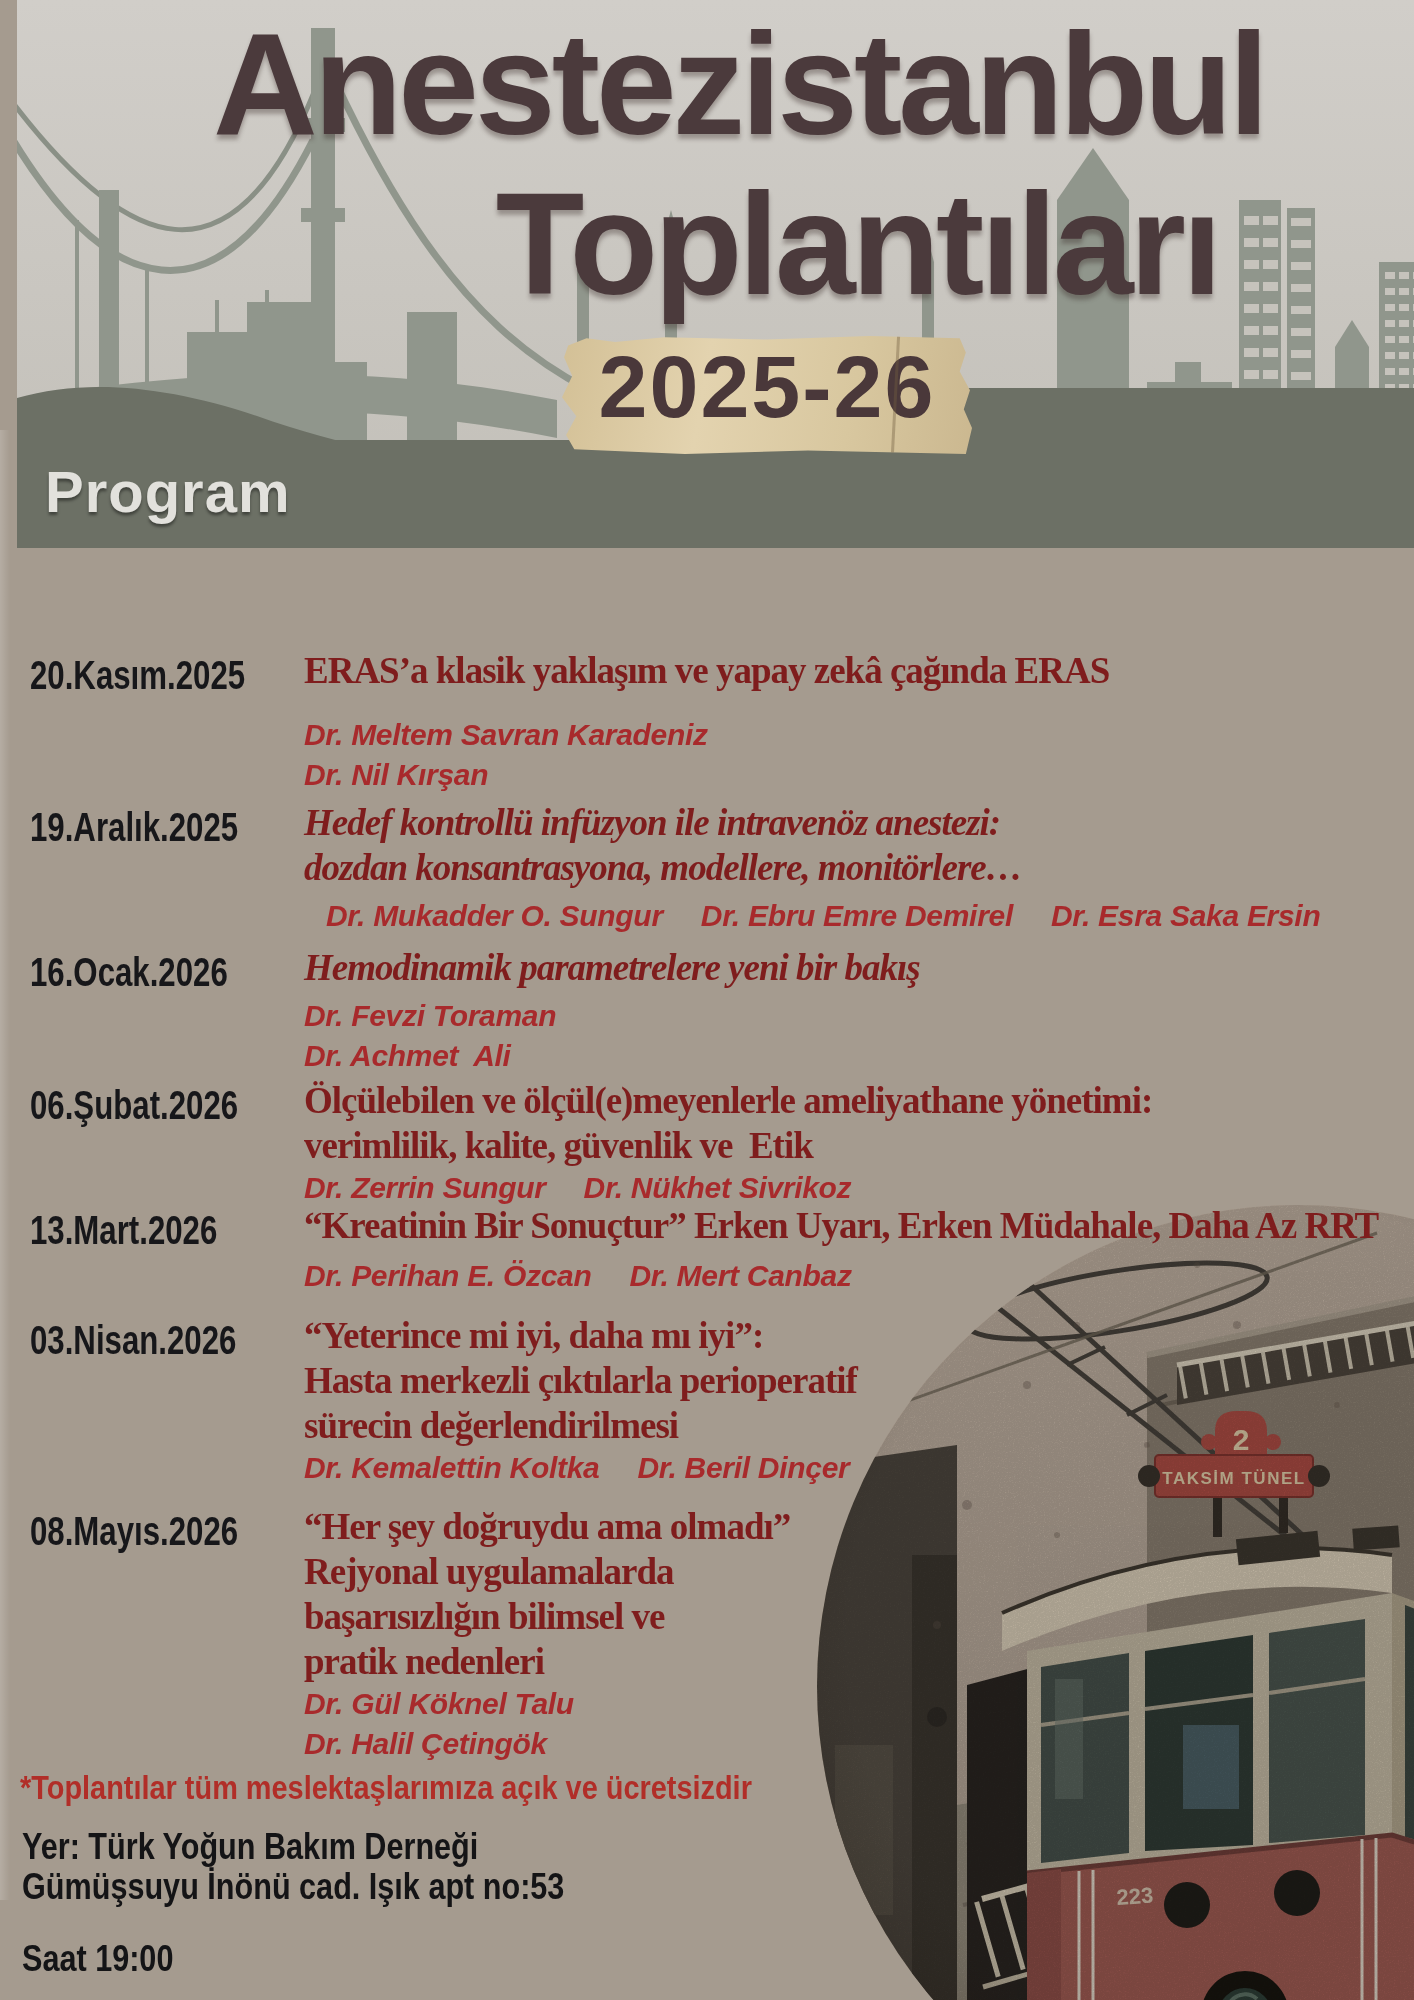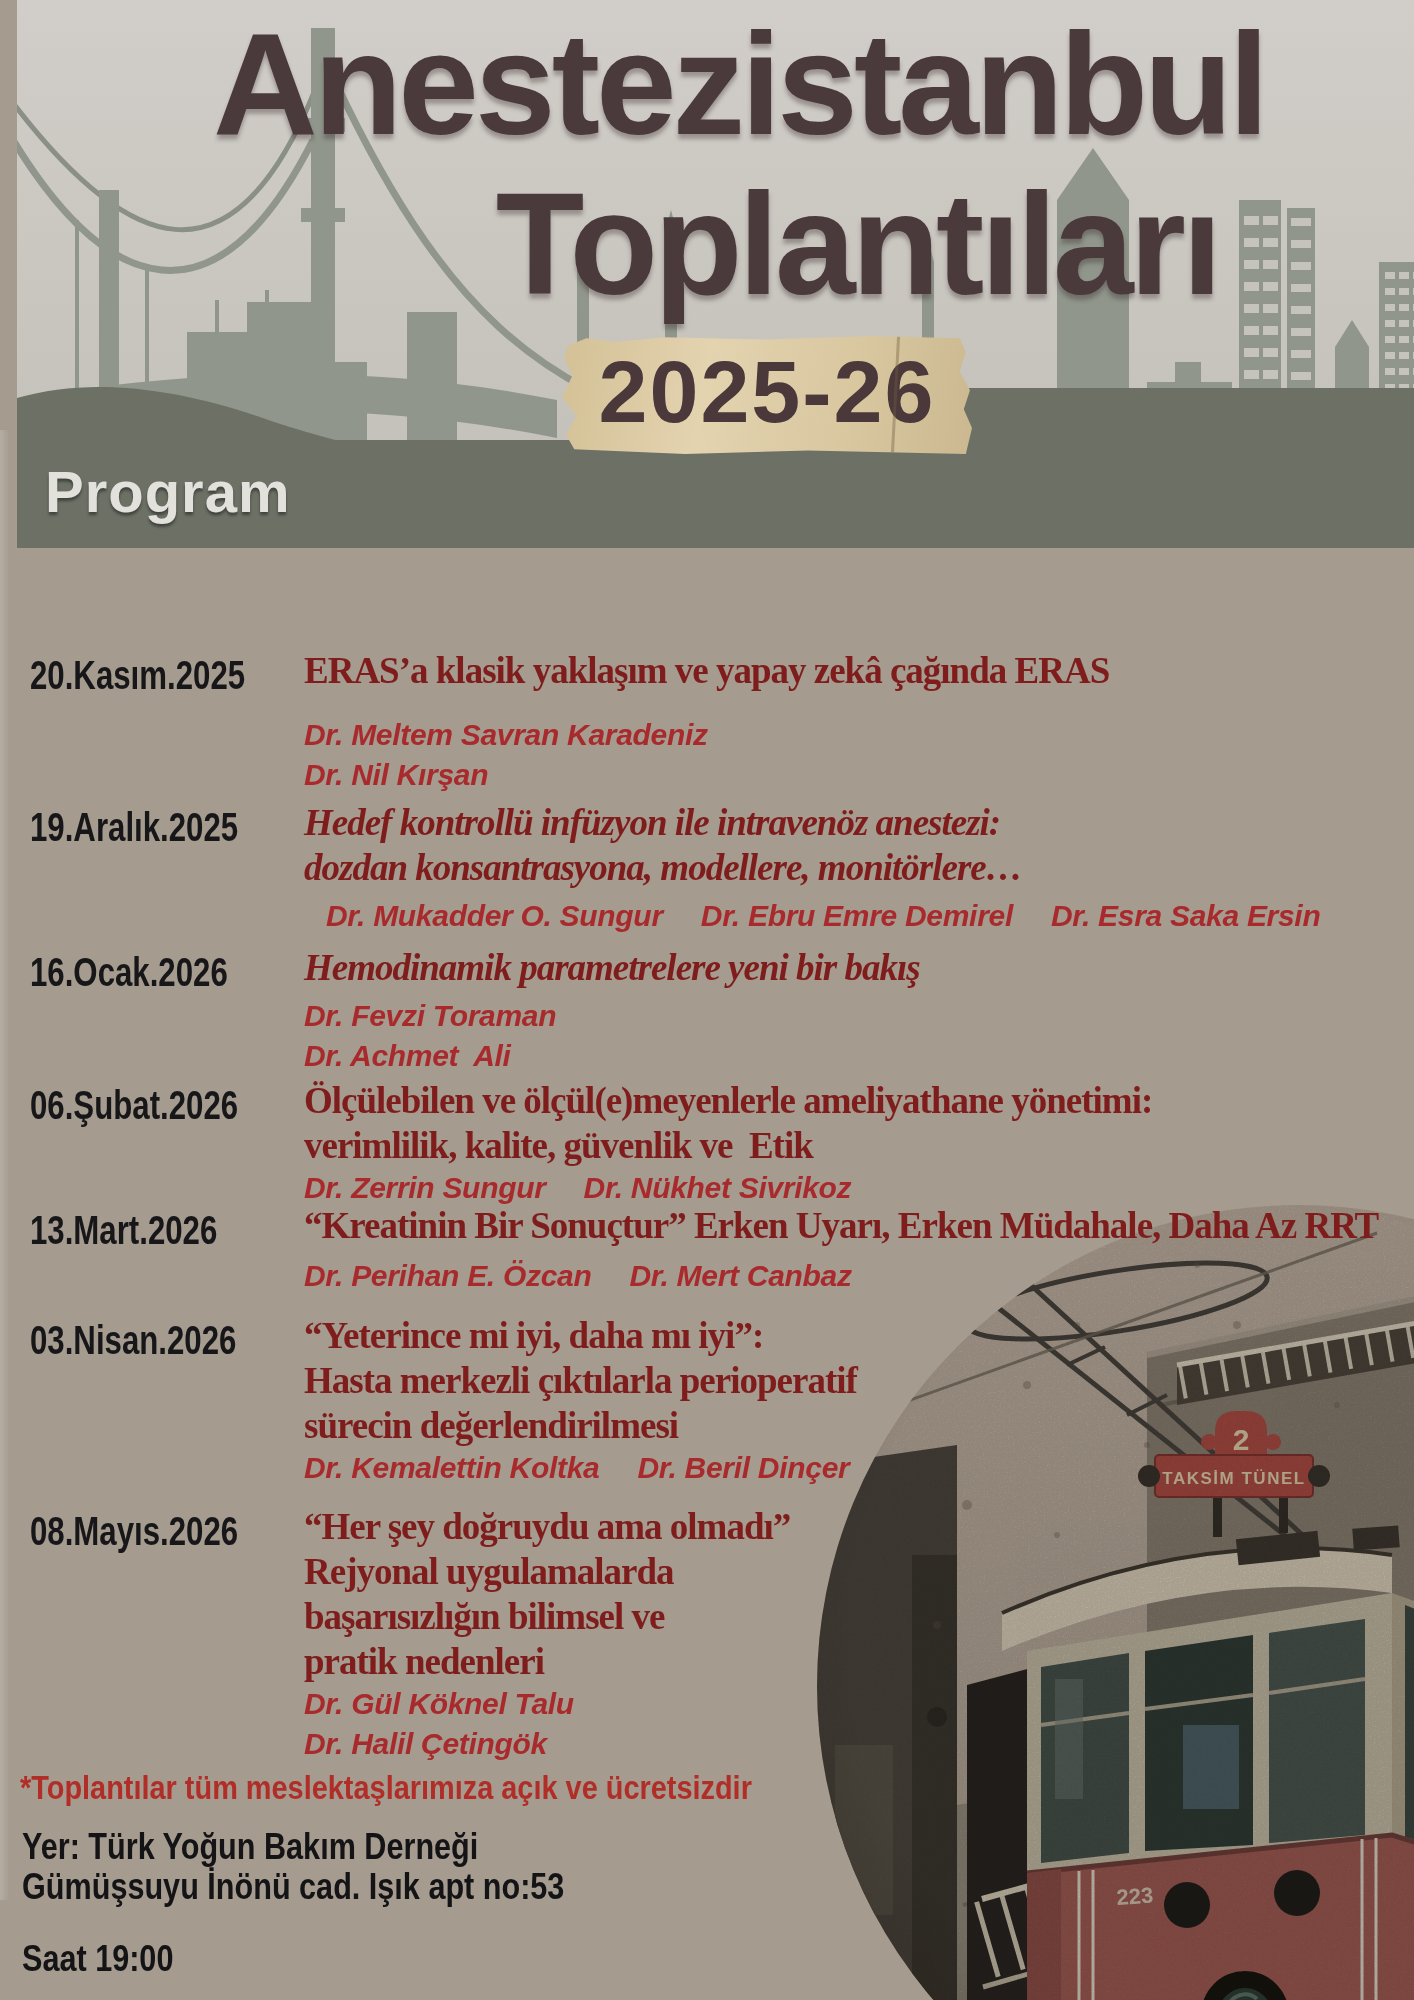--- a/index.html
+++ b/index.html
@@ -15,21 +15,21 @@
     text-shadow:0 5px 4px rgba(55,40,38,.35);}
   .title-1{left:722px;top:12px;transform:translateX(-50%);}
   .title-2{left:840px;top:172px;transform:translateX(-50%);}
   .program-label{position:absolute;left:28px;top:458px;font-size:58px;font-weight:bold;
     color:#e2e1dc;letter-spacing:1px;text-shadow:0 3px 3px rgba(0,0,0,.4);}
   
   .tape{position:absolute;left:545px;top:336px;width:410px;height:118px;
     background:linear-gradient(100deg,#d3c096 0%,#e3d3af 35%,#dbca a2 60%,#d8c79f 60%,#cbb890 100%);
     background:linear-gradient(100deg,#d3c096 0%,#e3d3af 35%,#d8c79f 70%,#cbb890 100%);
     clip-path:polygon(1.5% 8%,6% 2%,13% 5%,25% 1%,50% 3%,75% 0%,97% 2%,98.5% 14%,97% 30%,99.5% 46%,98% 62%,100% 78%,98.5% 100%,60% 97%,30% 100%,3% 96%,1% 84%,3.5% 68%,0% 52%,2.5% 34%,0.5% 18%);
-    display:flex;align-items:center;justify-content:center;}
+    display:flex;justify-content:center;}
   .tape::after{content:"";position:absolute;left:81%;top:0;width:3px;height:100%;
     background:rgba(115,95,65,.4);transform:rotate(3deg);}
   .tape-text{font-size:88px;font-weight:bold;color:#4a383a;letter-spacing:2px;padding-bottom:6px;}
   
   .session{position:absolute;left:0;width:1414px;z-index:3;padding-left:41px;}
   .s-date{position:absolute;left:30px;top:5px;font-size:40px;font-weight:bold;color:#17171a;
     transform:scaleX(.78);transform-origin:left top;white-space:nowrap;letter-spacing:0;}
   .s-content{margin-left:263px;}
   .s-title{font-family:Liberation Serif, serif;font-weight:bold;
     font-size:37px;line-height:45px;color:#7f1d1d;letter-spacing:-1px;white-space:pre;}

